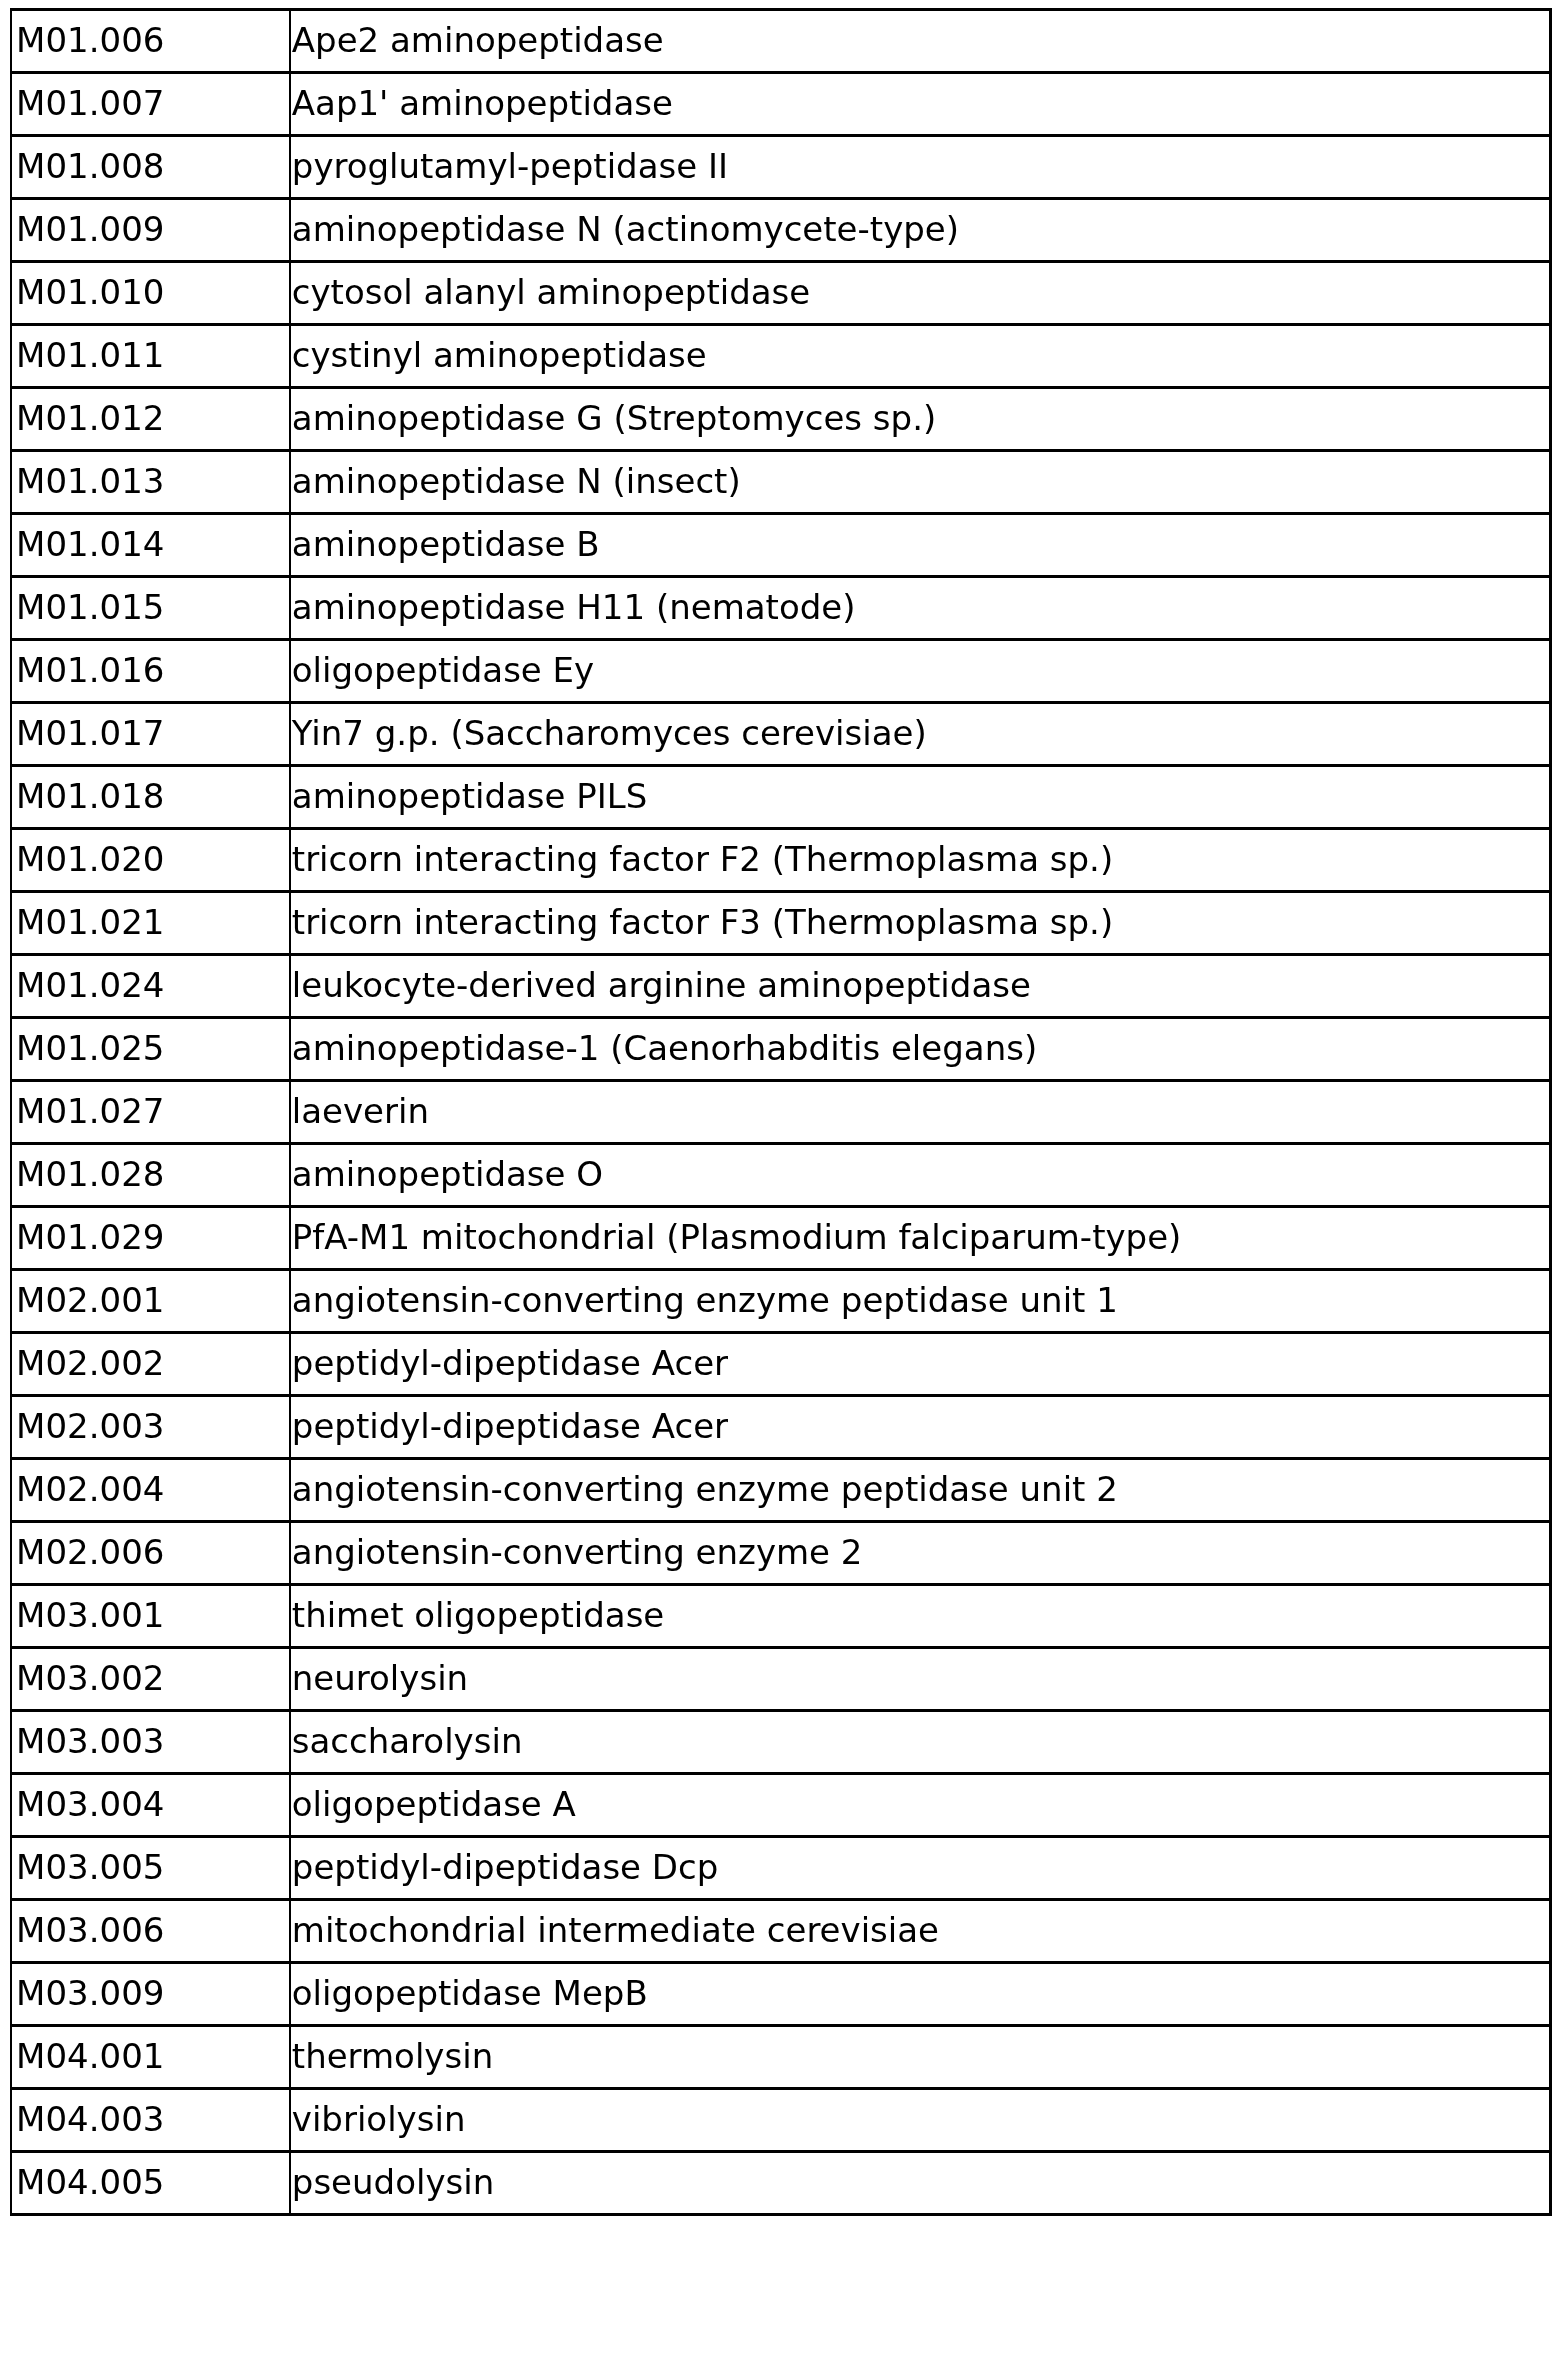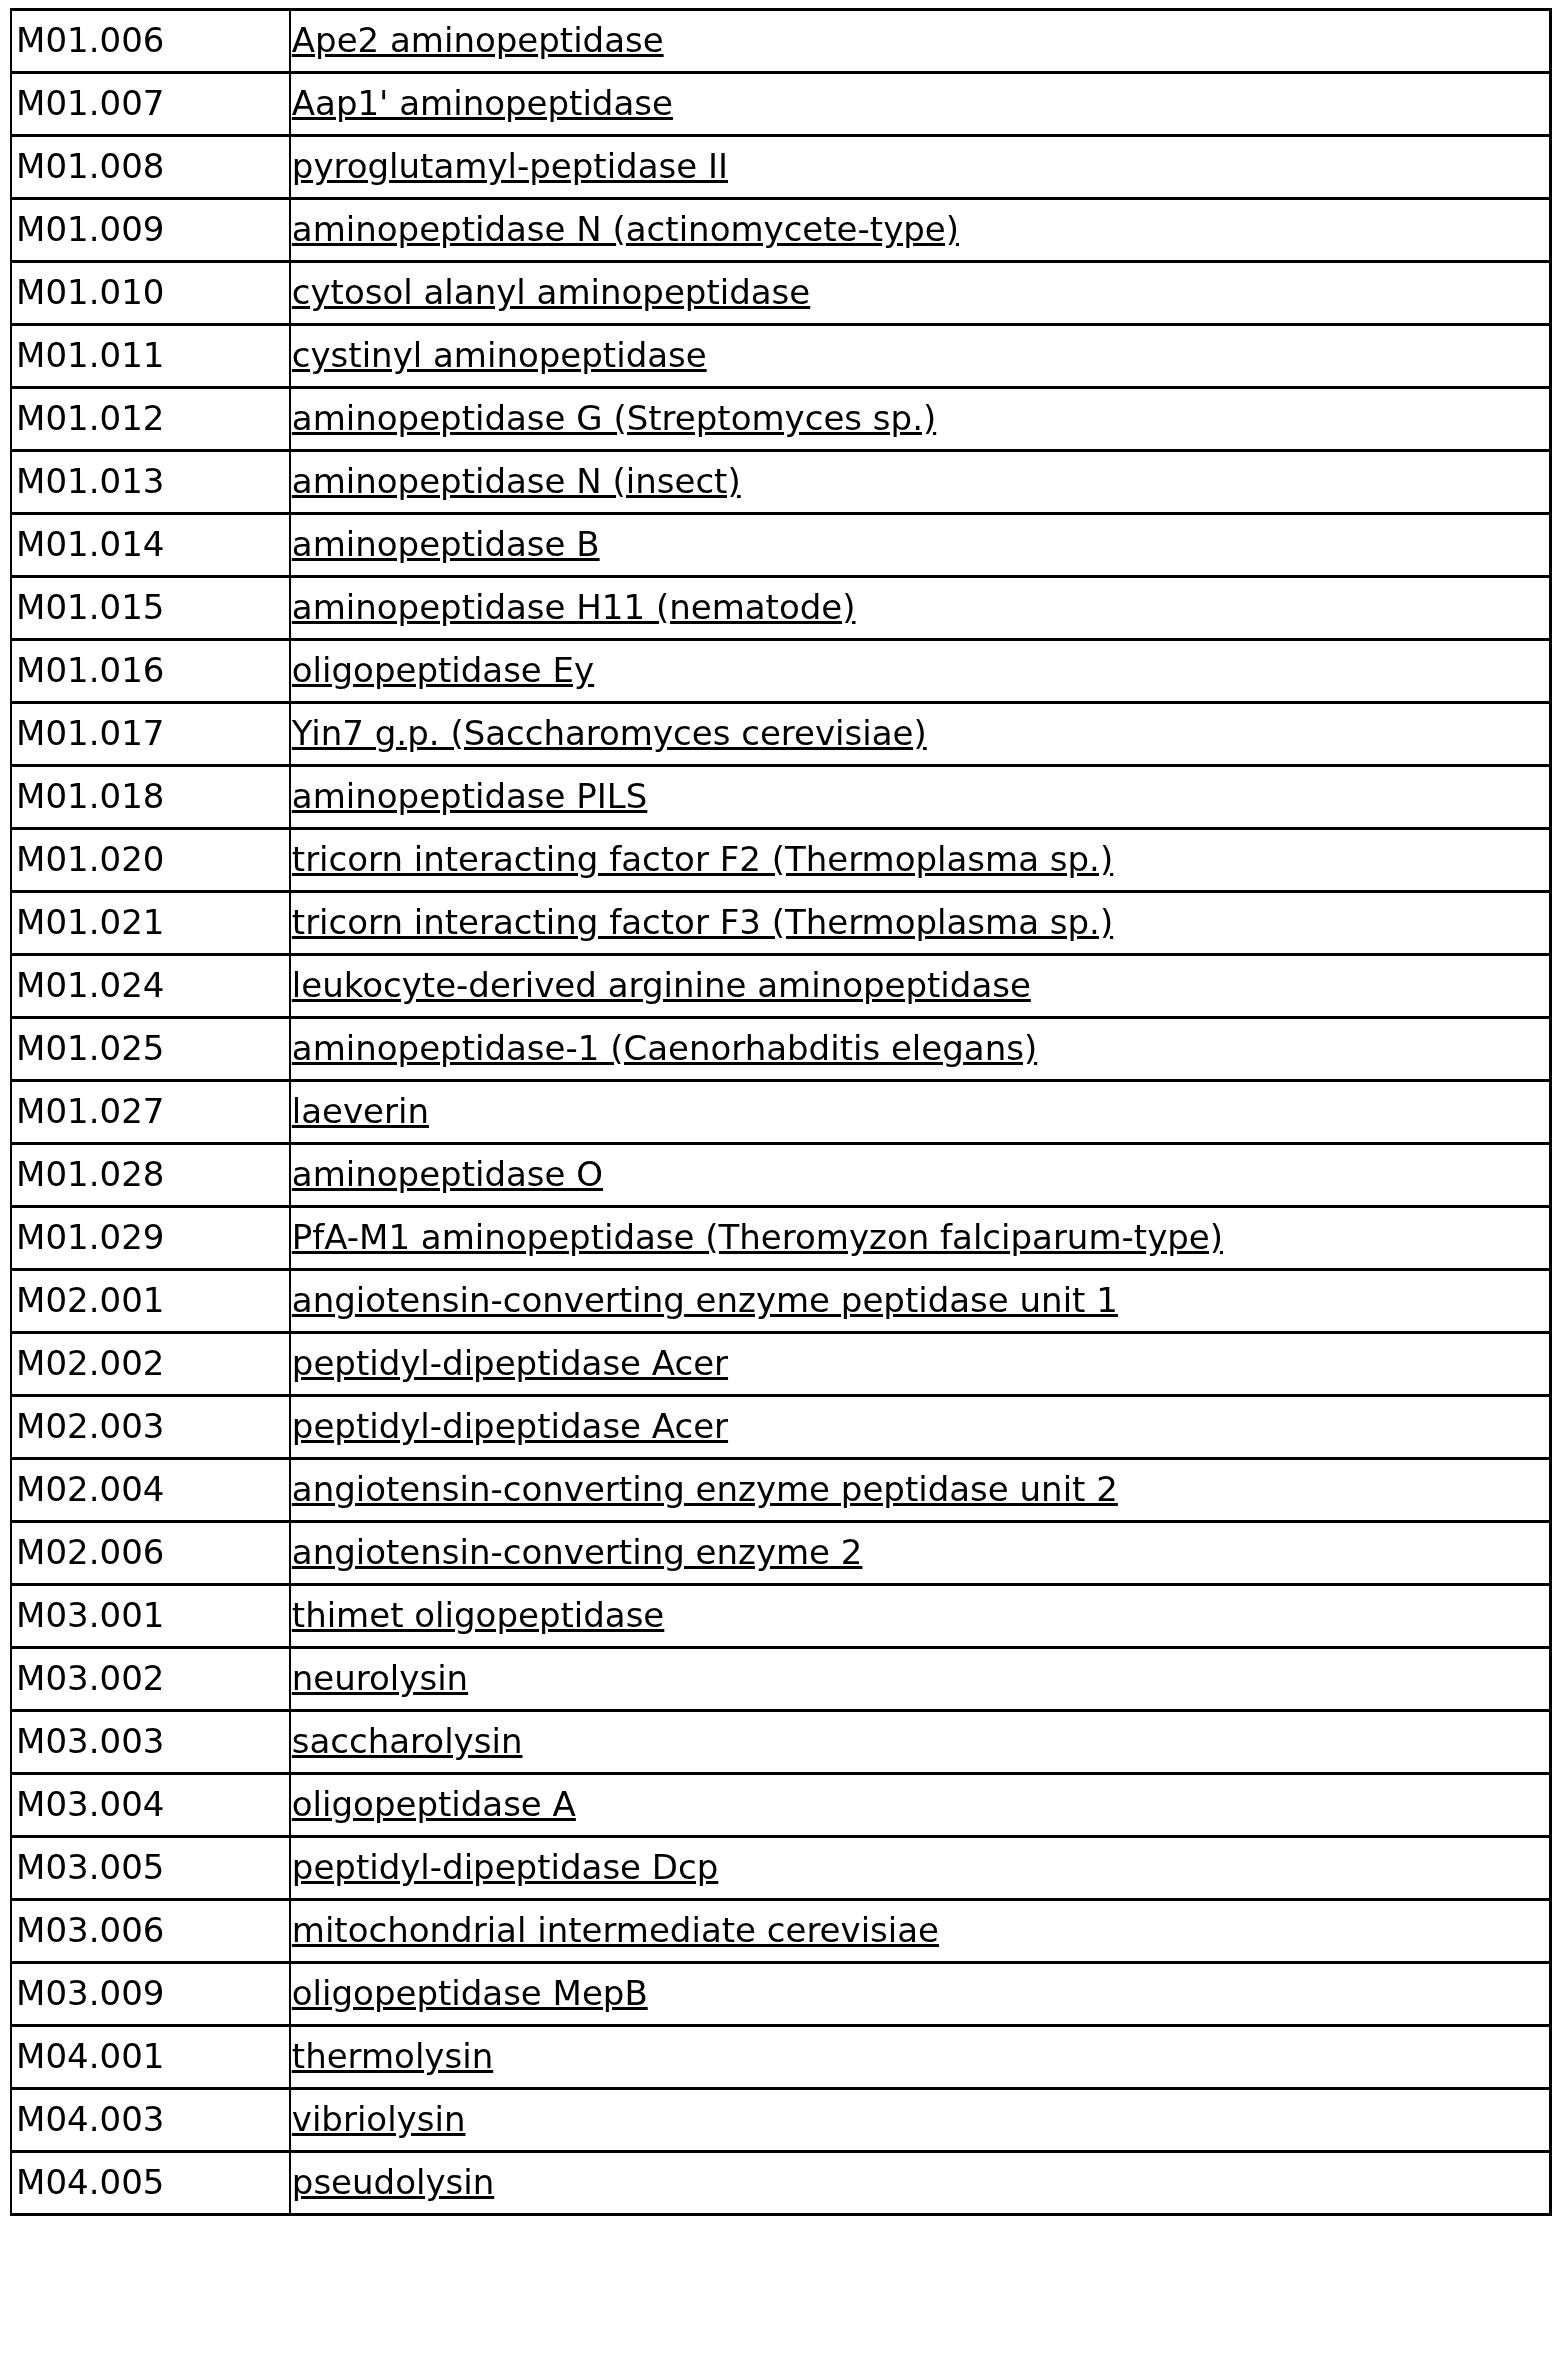--- a/index.html
+++ b/index.html
@@ -41,21 +41,20 @@
       overflow: hidden;
     }
     .cell-code {
       width: 279px;
       padding-left: 4.1px;
       border-right: 2.5px solid #000;
     }
     .cell-name {
       flex: 1;
       padding-left: 0.8px;
-      text-decoration: underline;
     }
   </style>
 </head>
 <body>
 
 <div id="table">
   <div class="row">
     <div class="cell cell-code">M01.006</div>
     <div class="cell cell-name">Ape2 aminopeptidase</div>
   </div>
@@ -145,21 +144,21 @@
     <div class="cell cell-name">laeverin</div>
   </div>
 
   <div class="row">
     <div class="cell cell-code">M01.028</div>
     <div class="cell cell-name">aminopeptidase O</div>
   </div>
 
   <div class="row">
     <div class="cell cell-code">M01.029</div>
-    <div class="cell cell-name">PfA-M1 aminopeptidase (Theromyzon falciparum-type)</div>
+    <div class="cell cell-name">PfA-M1 mitochondrial (Plasmodium falciparum-type)</div>
   </div>
 
   <div class="row">
     <div class="cell cell-code">M02.001</div>
     <div class="cell cell-name">angiotensin-converting enzyme peptidase unit 1</div>
   </div>
 
   <div class="row">
     <div class="cell cell-code">M02.002</div>
     <div class="cell cell-name">peptidyl-dipeptidase Acer</div>

